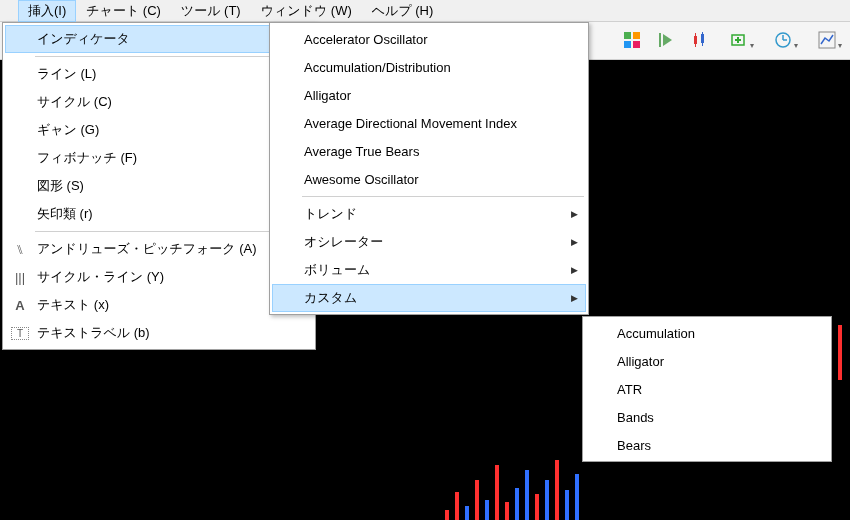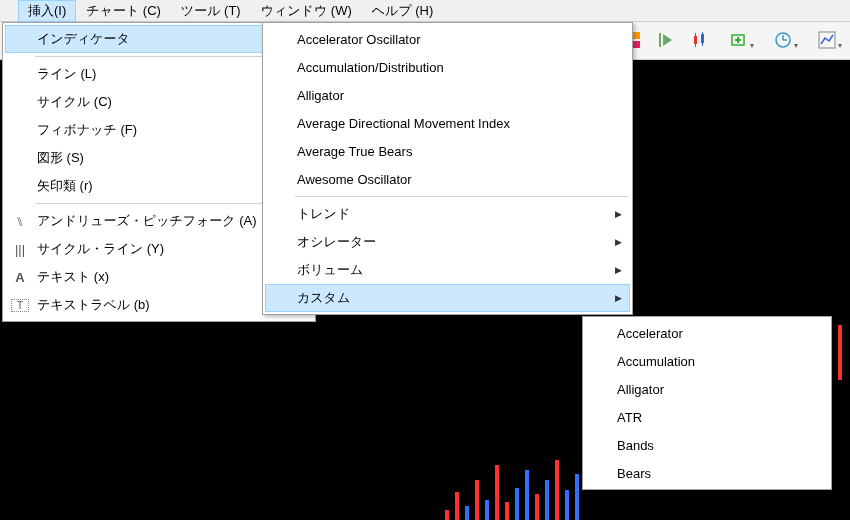--- a/index.html
+++ b/index.html
@@ -116,21 +116,21 @@
     padding: 0 19px 0 31px;
   }
   .menu-item.highlight.has-sub::after { right: 7px; }
   .menu-sep {
     height: 1px;
     background: #d0d0d0;
     margin: 3px 2px 3px 30px;
   }
 
   #menu1 { top: 22px; left: 2px; width: 314px; }
-  #menu2 { top: 22px; left: 262px; width: 371px; text-align: center; }
+  #menu2 { top: 22px; left: 269px; width: 320px; text-align: center; }
   #menu3 { top: 316px; left: 582px; width: 250px; }
 </style>
 </head>
 <body>
 
 <div class="menubar">
   <div class="menubar-item active">挿入(I)</div>
   <div class="menubar-item">チャート (C)</div>
   <div class="menubar-item">ツール (T)</div>
   <div class="menubar-item">ウィンドウ (W)</div>
@@ -208,20 +208,23 @@
     <span>インディケータ</span>
   </div>
   <div class="menu-sep"></div>
   <div class="menu-item has-sub">
     <span>ライン (L)</span>
   </div>
   <div class="menu-item has-sub">
     <span>サイクル (C)</span>
   </div>
   <div class="menu-item has-sub">
+    <span>ギャン (G)</span>
+  </div>
+  <div class="menu-item has-sub">
     <span>フィボナッチ (F)</span>
   </div>
   <div class="menu-item has-sub">
     <span>図形 (S)</span>
   </div>
   <div class="menu-item has-sub">
     <span>矢印類 (r)</span>
   </div>
   <div class="menu-sep"></div>
   <div class="menu-item">
@@ -271,23 +274,20 @@
   <div class="menu-item has-sub">
     <span>ボリューム</span>
   </div>
   <div class="menu-item highlight has-sub">
     <span>カスタム</span>
   </div>
 </div>
 
 <div class="menu" id="menu3">
   <div class="menu-item">
-    <span>Accelerator</span>
-  </div>
-  <div class="menu-item">
     <span>Accumulation</span>
   </div>
   <div class="menu-item">
     <span>Alligator</span>
   </div>
   <div class="menu-item">
     <span>ATR</span>
   </div>
   <div class="menu-item">
     <span>Bands</span>

